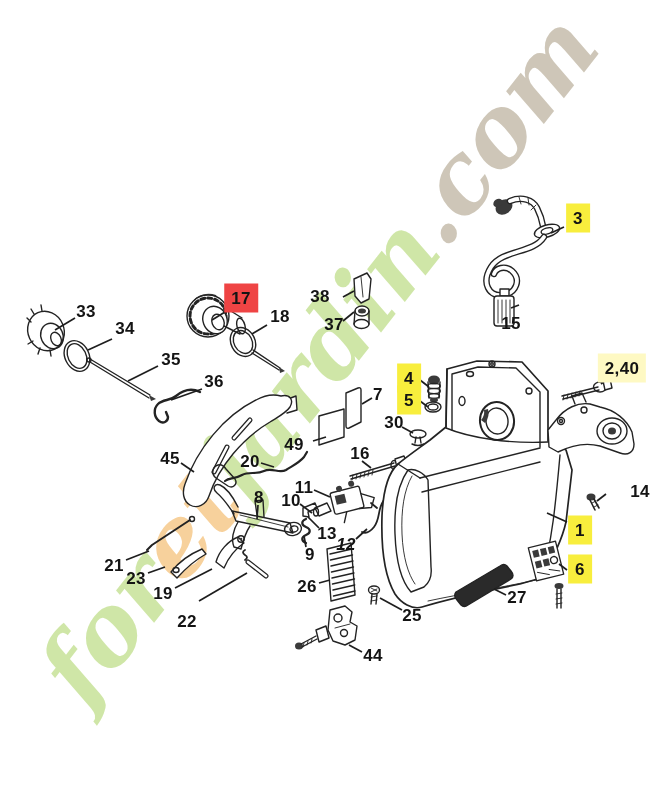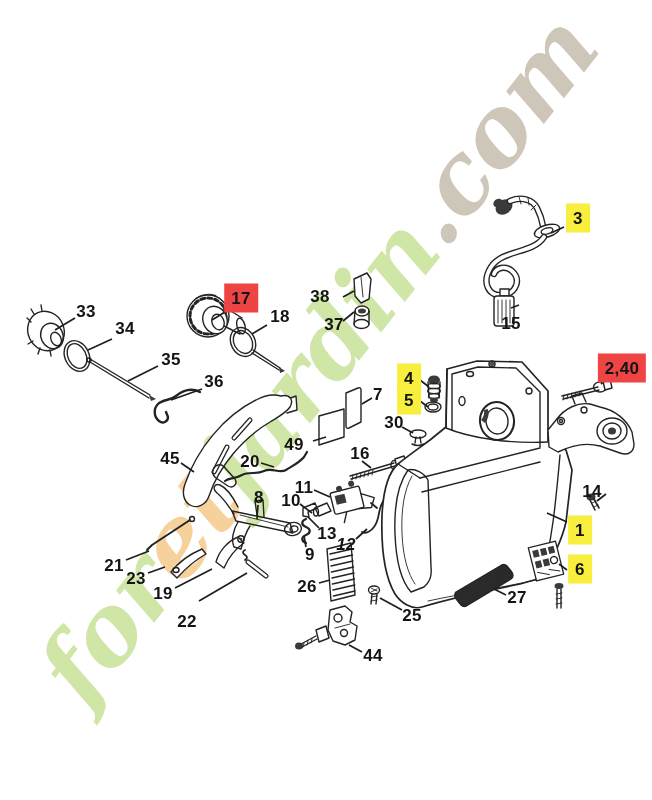--- a/index.html
+++ b/index.html
@@ -355,38 +355,38 @@
       <div class="plabel" style="left: 171px; top: 359px;">35</div>
       <div class="plabel" style="left: 214px; top: 381px;">36</div>
       <div class="plabel hl" style="background: #ef4444; left: 241px; top: 298px;">17</div>
       <div class="plabel" style="left: 280px; top: 316px;">18</div>
       <div class="plabel hl" style="background: rgb(248, 238, 61); left: 578px; top: 218px;">3</div>
       <div class="plabel" style="left: 511px; top: 302px; margin-top: 21px;">15</div>
       <div class="plabel" style="left: 320px; top: 296px;">38</div>
       <div class="plabel" style="left: 334px; top: 324px;">37</div>
       <div class="plabel" style="left: 378px; top: 394px;">7</div>
       <div class="plabel" style="left: 294px; top: 444px;">49</div>
-      <div class="plabel hl" style="background: #ef4444; left: 622px; top: 368px;">2,40</div>
+      <div class="plabel hl" style="background: #fef9c3; left: 622px; top: 368px;">2,40</div>
       <div class="plabel hl" style="background: rgb(248, 238, 61); left: 409px; top: 378px;">4</div>
       <div class="plabel hl" style="background: rgb(248, 238, 61); left: 409px; top: 400px;">5</div>
       <div class="plabel" style="left: 394px; top: 422px;">30</div>
       <div class="plabel" style="left: 360px; top: 453px;">16</div>
       <div class="plabel" style="left: 250px; top: 461px;">20</div>
       <div class="plabel" style="left: 170px; top: 458px;">45</div>
       <div class="plabel" style="left: 304px; top: 487px;">11</div>
       <div class="plabel" style="left: 291px; top: 500px;">10</div>
       <div class="plabel" style="left: 259px; top: 497px;">8</div>
       <div class="plabel" style="left: 327px; top: 533px;">13</div>
       <div class="plabel" style="left: 346px; top: 544px; font-style: italic;">12</div>
       <div class="plabel" style="left: 310px; top: 554px;">9</div>
       <div class="plabel" style="left: 114px; top: 565px;">21</div>
       <div class="plabel" style="left: 136px; top: 578px;">23</div>
       <div class="plabel" style="left: 163px; top: 593px;">19</div>
       <div class="plabel" style="left: 187px; top: 607px; margin-top: 14px;">22</div>
       <div class="plabel" style="left: 307px; top: 586px;">26</div>
       <div class="plabel hl" style="background: rgb(248, 238, 61); left: 580px; top: 530px;">1</div>
       <div class="plabel hl" style="background: rgb(248, 238, 61); left: 580px; top: 569px;">6</div>
-      <div class="plabel" style="left: 592px; top: 491px;">14</div>
+      <div class="plabel" style="left: 640px; top: 491px;">14</div>
       <div class="plabel" style="left: 517px; top: 597px;">27</div>
       <div class="plabel" style="left: 412px; top: 615px;">25</div>
       <div class="plabel" style="left: 373px; top: 655px;">44</div>
     </div>
 </div>
 
 </body></html>

